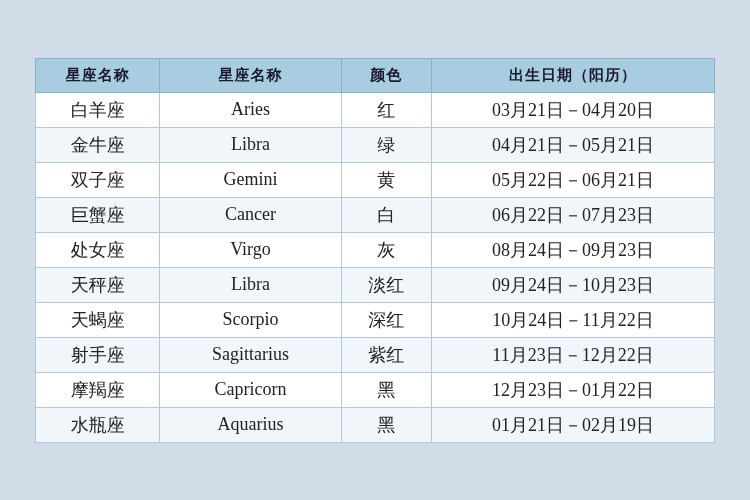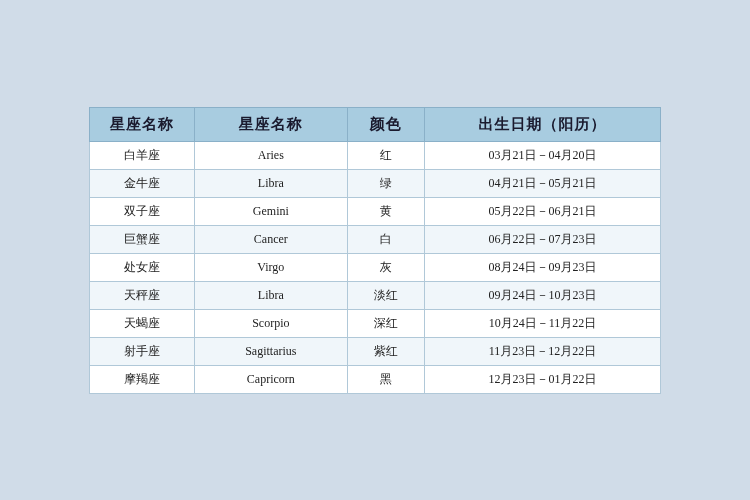--- a/index.html
+++ b/index.html
@@ -11,39 +11,39 @@
       justify-content: center;
       align-items: center;
       font-family: 'SimSun', 'STSong', serif;
     }
     .table-container {
       background-color: #d0dce8;
       padding: 10px;
     }
     table {
       border-collapse: collapse;
-      width: 572px;
+      width: 680px;
       background-color: #ffffff;
       border: 1px solid #8ab0c8;
     }
     th {
       background-color: #a8cce0;
       color: #1a1a2e;
       font-weight: bold;
       font-size: 15px;
       padding: 7px 10px;
       border: 1px solid #8ab0c8;
       text-align: center;
       letter-spacing: 1px;
     }
     td {
       padding: 5px 4px;
       border: 1px solid #b0c8d8;
       text-align: center;
-      font-size: 12px;
+      font-size: 18px;
       color: #222222;
     }
     tr:nth-child(even) td {
       background-color: #f0f6fa;
     }
     tr:nth-child(odd) td {
       background-color: #ffffff;
     }
     .col-chinese { width: 110px; }
     .col-english { width: 160px; }
@@ -111,15 +111,21 @@
           <td>Sagittarius</td>
           <td>紫红</td>
           <td>11月23日－12月22日</td>
         </tr>
         <tr>
           <td>摩羯座</td>
           <td>Capricorn</td>
           <td>黑</td>
           <td>12月23日－01月22日</td>
         </tr>
+        <tr>
+          <td>水瓶座</td>
+          <td>Aquarius</td>
+          <td>黑</td>
+          <td>01月21日－02月19日</td>
+        </tr>
       </tbody>
   </table>
 </div>
 
 </body></html>

